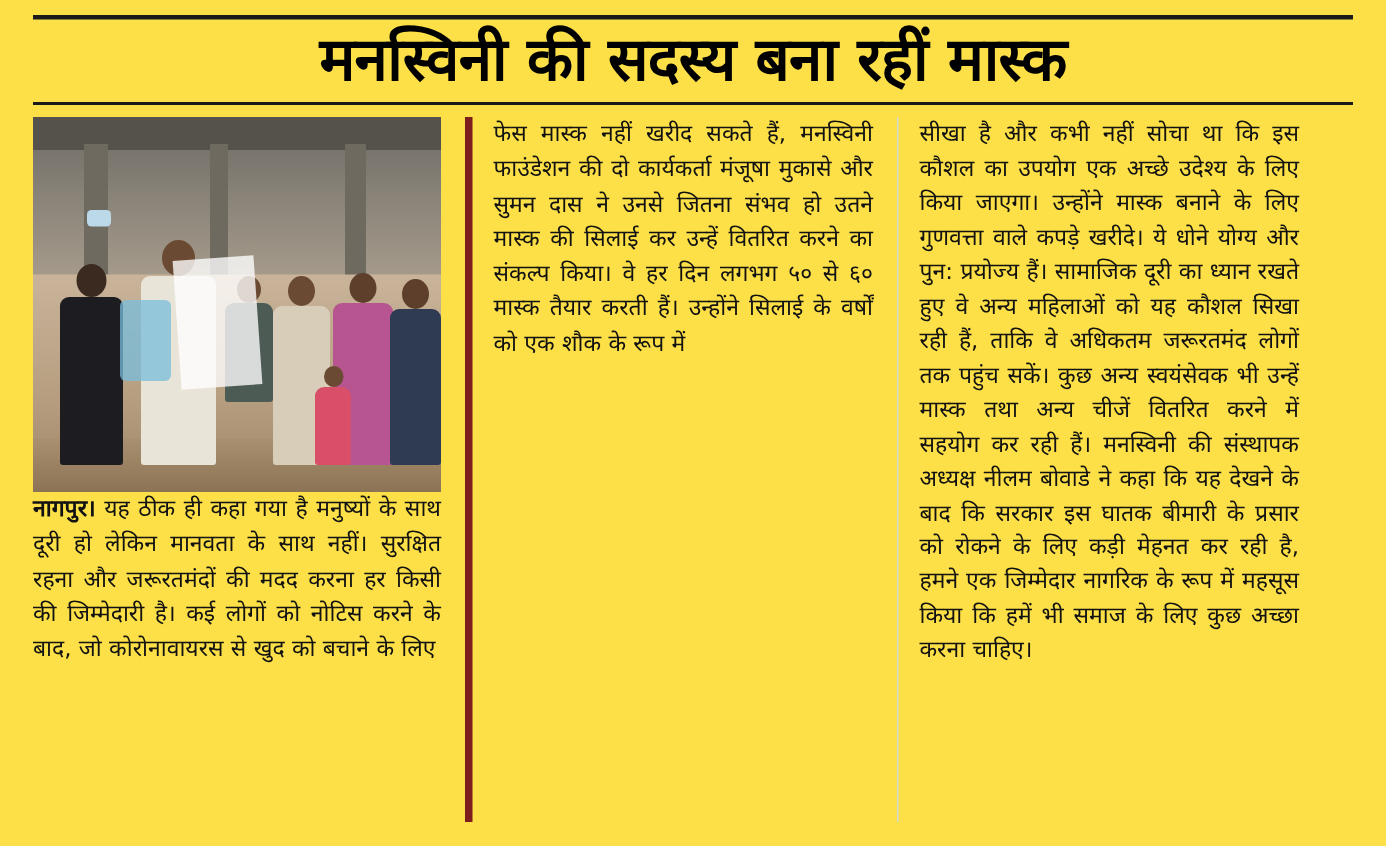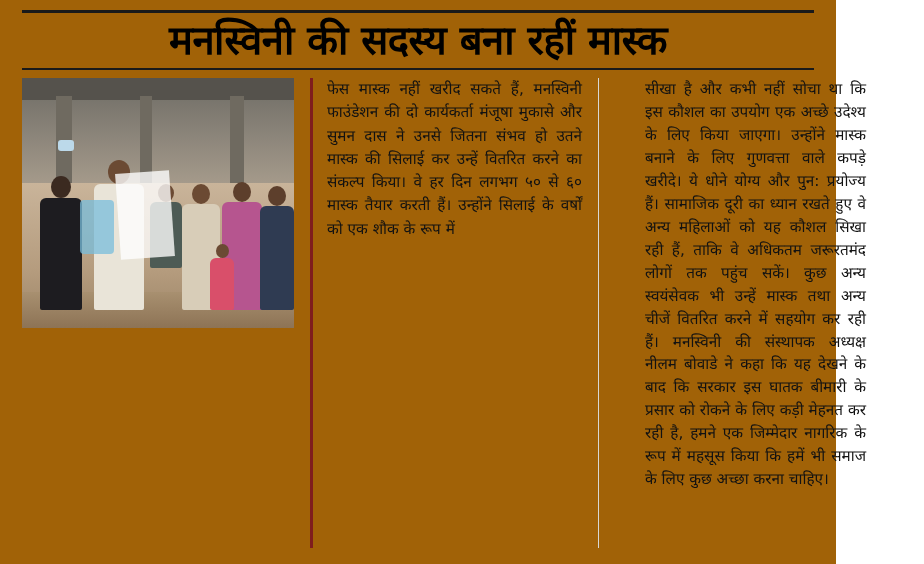--- a/index.html
+++ b/index.html
@@ -9,23 +9,23 @@
   }
   body {
     width: 924px;
     height: 564px;
     overflow: hidden;
     font-family: "Liberation Serif", serif;
     color: #111111;
   }
   .page {
     position: relative;
-    width: 836px;
+    width: 924px;
     height: 564px;
-    background: #a16207;
+    background: #fde047;
     box-sizing: border-box;
     padding: 8px 22px 10px 22px;
   }
   .rule-top {
     height: 3px;
     background: #1a1a1a;
     margin: 2px 0 0 0;
   }
   .headline {
     font-family: "DejaVu Sans", sans-serif;
@@ -50,21 +50,21 @@
   }
   .col-left {
     width: 272px;
     flex: 0 0 272px;
     display: flex;
     flex-direction: column;
   }
   .col-mid {
     width: 272px;
     flex: 0 0 272px;
-    border-left: 3px solid #7f1d1d;
+    border-left: 5px solid #7f1d1d;
     padding-left: 14px;
     box-sizing: border-box;
   }
   .col-right {
     width: 268px;
     flex: 0 0 268px;
     border-left: 1px solid #d8d8d4;
     padding-left: 14px;
     box-sizing: border-box;
   }
@@ -156,21 +156,21 @@
     text-justify: inter-word;
     color: #121212;
   }
   .dateline {
     font-weight: bold;
   }
   .col-mid p.body-text,
   .col-right p.body-text {
     font-size: 15.3px;
   }
-  .col-right p.body-text { line-height: 1.50; margin-left: 32px; }
+  .col-right p.body-text { line-height: 1.50; }
 </style>
 </head>
 <body>
 
 <div class="page">
 
   <div class="rule-top"></div>
 
   <div class="headline">मनस्विनी की सदस्य बना रहीं मास्क</div>
 
@@ -217,20 +217,21 @@
           <div class="head"></div>
           <div class="body"></div>
         </div>
 
         <div class="ph-cloth"></div>
         <div class="ph-bag"></div>
         <div class="ph-mask"></div>
       </div>
 
 
+      <p class="body-text"><span class="dateline">नागपुर।</span><span> यह ठीक ही कहा गया है मनुष्यों के साथ दूरी हो लेकिन मानवता के साथ नहीं। सुरक्षित रहना और जरूरतमंदों की मदद करना हर किसी की जिम्मेदारी है। कई लोगों को नोटिस करने के बाद, जो कोरोनावायरस से खुद को बचाने के लिए</span></p>
     </div>
 
     <div class="col-mid">
       <p class="body-text">फेस मास्क नहीं खरीद सकते हैं, मनस्विनी फाउंडेशन की दो कार्यकर्ता मंजूषा मुकासे और सुमन दास ने उनसे जितना संभव हो उतने मास्क की सिलाई कर उन्हें वितरित करने का संकल्प किया। वे हर दिन लगभग ५० से ६० मास्क तैयार करती हैं। उन्होंने सिलाई के वर्षों को एक शौक के रूप में</p>
     </div>
 
     <div class="col-right">
       <p class="body-text">सीखा है और कभी नहीं सोचा था कि इस कौशल का उपयोग एक अच्छे उदेश्य के लिए किया जाएगा। उन्होंने मास्क बनाने के लिए गुणवत्ता वाले कपड़े खरीदे। ये धोने योग्य और पुन: प्रयोज्य हैं। सामाजिक दूरी का ध्यान रखते हुए वे अन्य महिलाओं को यह कौशल सिखा रही हैं, ताकि वे अधिकतम जरूरतमंद लोगों तक पहुंच सकें। कुछ अन्य स्वयंसेवक भी उन्हें मास्क तथा अन्य चीजें वितरित करने में सहयोग कर रही हैं। मनस्विनी की संस्थापक अध्यक्ष नीलम बोवाडे ने कहा कि  यह देखने के बाद कि सरकार इस घातक बीमारी के प्रसार को रोकने के लिए कड़ी मेहनत कर रही है, हमने एक जिम्मेदार नागरिक के रूप में महसूस किया कि हमें भी समाज के लिए कुछ अच्छा करना चाहिए।</p>
     </div>
 

